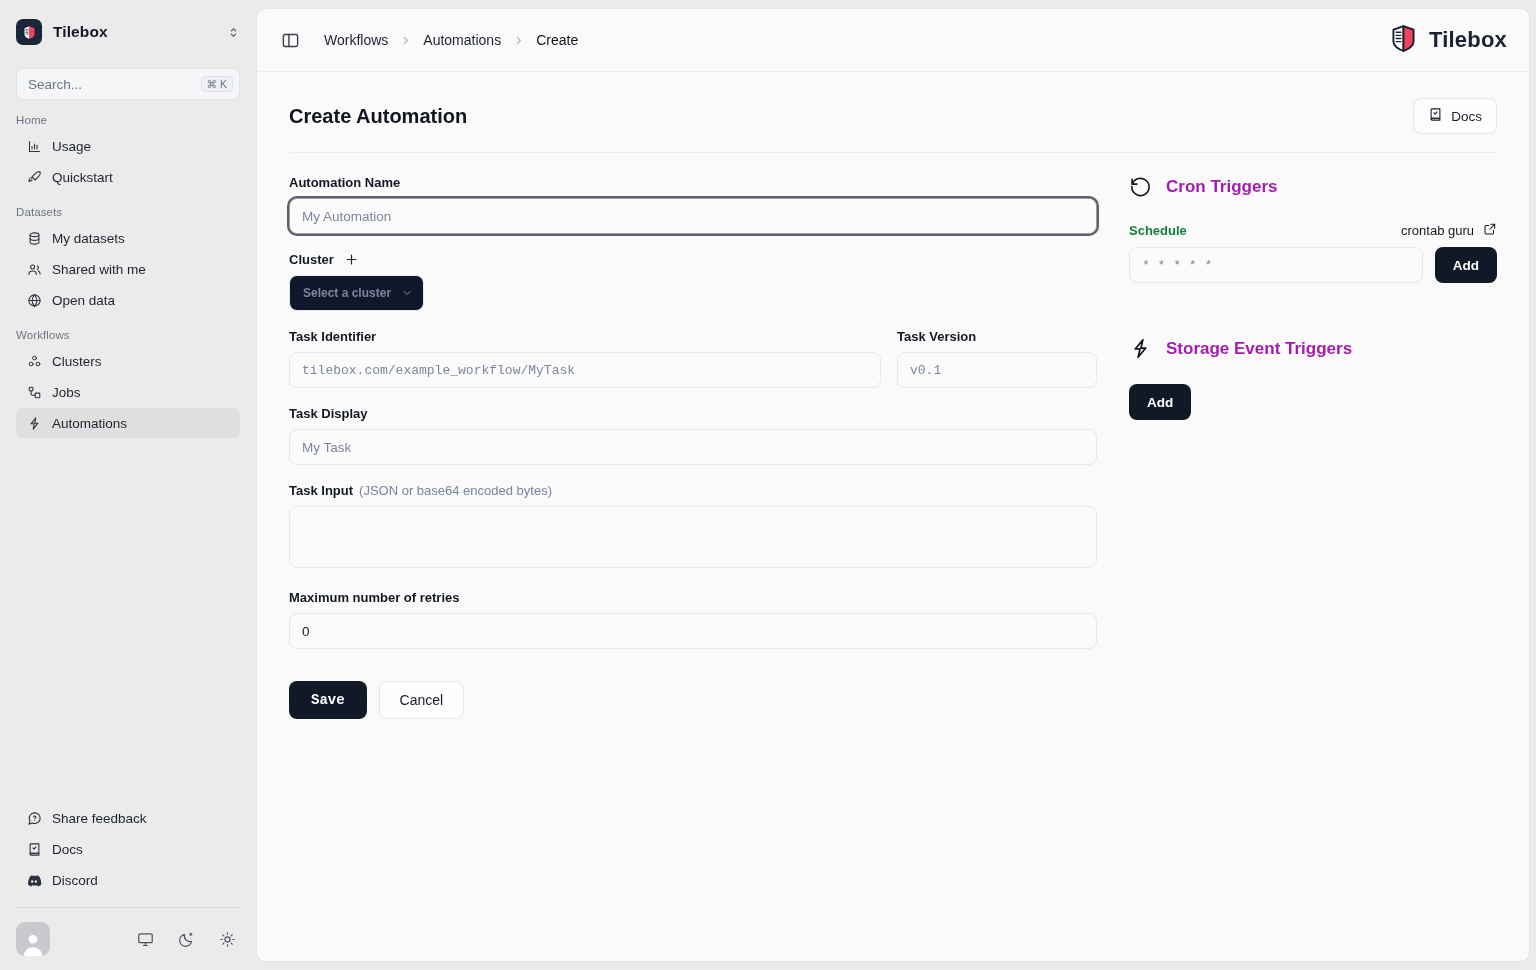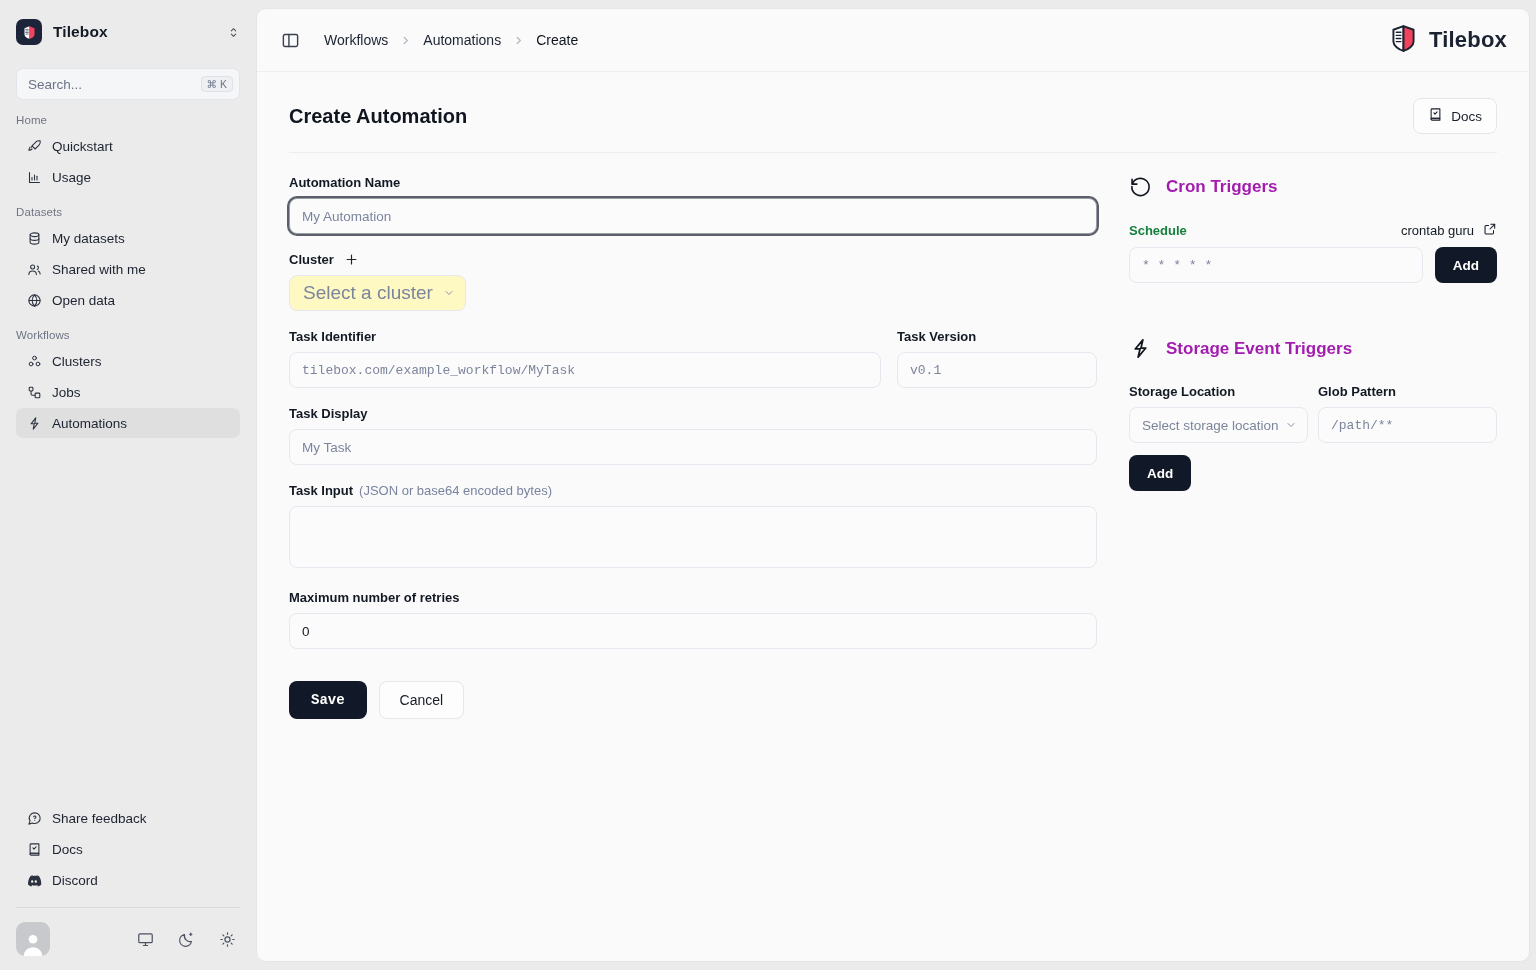--- a/index.html
+++ b/index.html
@@ -113,22 +113,22 @@
   .inp.focused {
     background: #fbfbfc; border: 1px solid #9a9da5;
     box-shadow: 0 0 0 2px #5b5f69; border-radius: 8px;
   }
   textarea.inp { height: 62px; padding-top: 9px; resize: none; }
 
   .cluster-row { display: flex; align-items: center; gap: 10px; margin-bottom: 8px; }
   .plus-btn { color: #1d2330; cursor: pointer; display: flex; align-items: center; }
   .select {
     display: inline-flex; align-items: center; gap: 10px; height: 36px;
-    border: 1px solid #e6e8ef; border-radius: 8px; background: #fef9c3;
-    padding: 0 10px 0 13px; font-size: 19px; color: #7c859c; cursor: pointer;
+    border: 1px solid #e6e8ef; border-radius: 8px; background: #0f172a;
+    padding: 0 10px 0 13px; font-size: 12px; color: #7c859c; cursor: pointer; font-weight: bold;
   }
   .select .chev { color: #8b93a8; display: flex; }
 
   .row2 { display: flex; gap: 16px; }
   .row2 .c1 { width: 592px; flex: 0 0 592px; }
   .row2 .c2 { flex: 1 1 auto; }
 
   .btn-row { display: flex; gap: 12px; padding-top: 14px; }
   .btn-dark {
     background: #111827; color: #fff; border: none; border-radius: 8px;
@@ -194,37 +194,37 @@
     <div class="sb-search">
       <span class="ph">Search...</span>
       <span class="kbd">⌘ K</span>
     </div>
 
     <div class="sb-group-label">Home</div>
     <nav class="sb-nav">
       <div class="sb-item">
         <span class="ico">
           <svg width="15" height="15" viewBox="0 0 24 24" fill="none" stroke="currentColor" stroke-width="1.7" stroke-linecap="round" stroke-linejoin="round">
-            <path d="M5 13c-1.5 1.5-2 5-2 5s3.5-.5 5-2"></path>
-              <path d="M14.5 4.5C17 2 21 3 21 3s1 4-1.5 6.5L13 16l-5-5z"></path>
-              <path d="M9 11l-2 2"></path>
-          </svg>
-        </span>
-        <span>Quickstart</span>
-      </div>
-      <div class="sb-item">
-        <span class="ico">
-          <svg width="15" height="15" viewBox="0 0 24 24" fill="none" stroke="currentColor" stroke-width="1.7" stroke-linecap="round" stroke-linejoin="round">
             <path d="M4 4v16h16"></path>
               <path d="M8 16v-4"></path>
               <path d="M12 16V8"></path>
               <path d="M16 16v-6"></path>
           </svg>
         </span>
         <span>Usage</span>
+      </div>
+      <div class="sb-item">
+        <span class="ico">
+          <svg width="15" height="15" viewBox="0 0 24 24" fill="none" stroke="currentColor" stroke-width="1.7" stroke-linecap="round" stroke-linejoin="round">
+            <path d="M5 13c-1.5 1.5-2 5-2 5s3.5-.5 5-2"></path>
+              <path d="M14.5 4.5C17 2 21 3 21 3s1 4-1.5 6.5L13 16l-5-5z"></path>
+              <path d="M9 11l-2 2"></path>
+          </svg>
+        </span>
+        <span>Quickstart</span>
       </div>
     </nav>
 
     <div class="sb-group-label">Datasets</div>
     <nav class="sb-nav">
       <div class="sb-item">
         <span class="ico">
           <svg width="15" height="15" viewBox="0 0 24 24" fill="none" stroke="currentColor" stroke-width="1.7" stroke-linecap="round" stroke-linejoin="round">
             <ellipse cx="12" cy="6" rx="7" ry="3"></ellipse>
               <path d="M5 6v12c0 1.7 3.1 3 7 3s7-1.3 7-3V6"></path>
@@ -504,37 +504,20 @@
           <div class="sec2">
             <div class="sec-head">
               <span class="ico">
                 <svg width="23" height="23" viewBox="0 0 24 24" fill="none" stroke="currentColor" stroke-width="1.8" stroke-linecap="round" stroke-linejoin="round">
                   <path d="M14.5 3L6.5 12.5h5L9.5 21l8-9.5h-5L14.5 3z"></path>
                 </svg>
               </span>
               <span class="sec-title">Storage Event Triggers</span>
             </div>
 
-            <div class="two-fields">
-              <div class="f">
-                <label class="lbl">Storage Location</label>
-                <div class="sel-full">
-                  <span>Select storage location</span>
-                  <span class="chev">
-                    <svg width="12" height="12" viewBox="0 0 24 24" fill="none" stroke="currentColor" stroke-width="2" stroke-linecap="round" stroke-linejoin="round">
-                        <path d="M6 9l6 6 6-6"></path>
-                      </svg>
-                  </span>
-                </div>
-              </div>
-              <div class="f">
-                <label class="lbl">Glob Pattern</label>
-                <input class="inp mono" type="text" placeholder="/path/**" style="">
-              </div>
-            </div>
 
             <div class="add-wrap">
               <button class="btn-add">Add</button>
             </div>
           </div>
 
         </section>
       </div>
     </div>
   </main>

